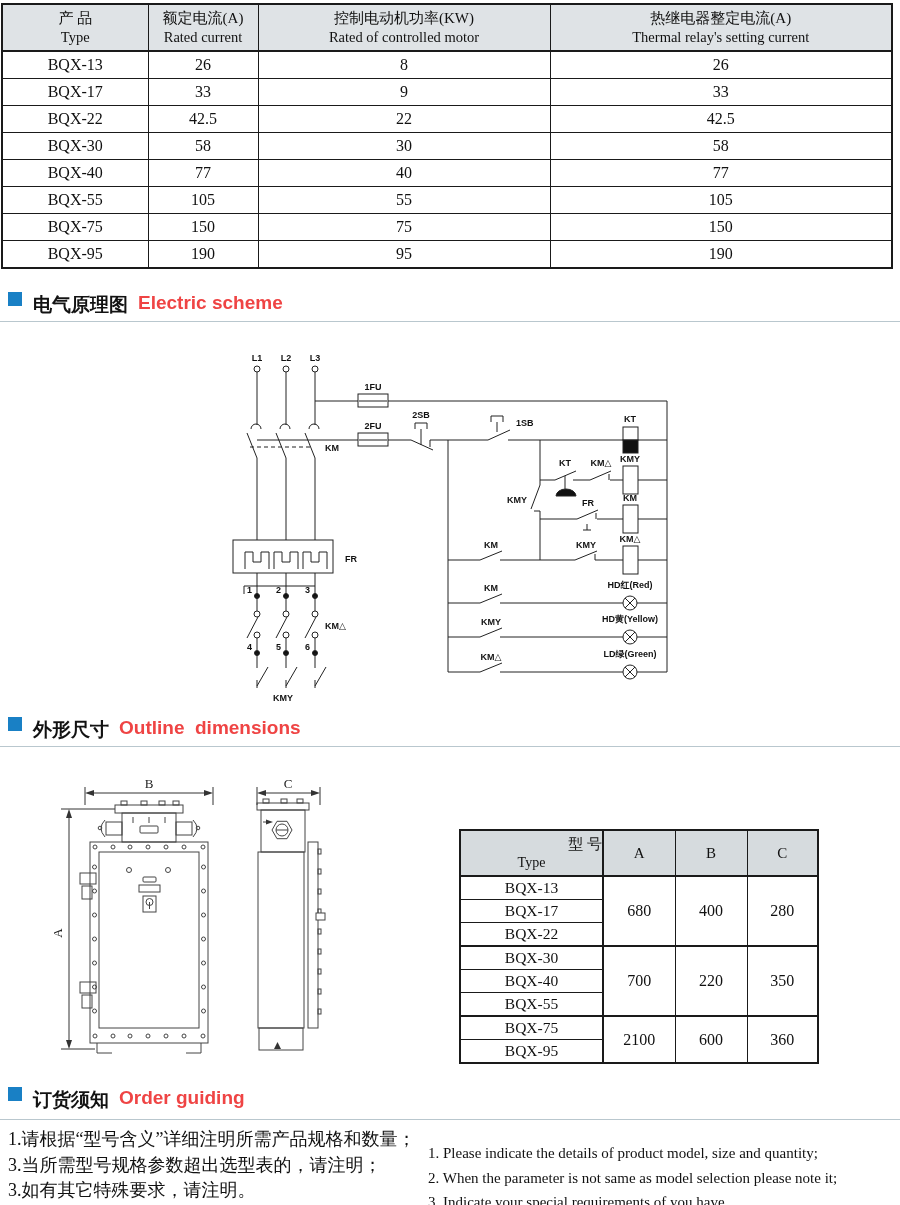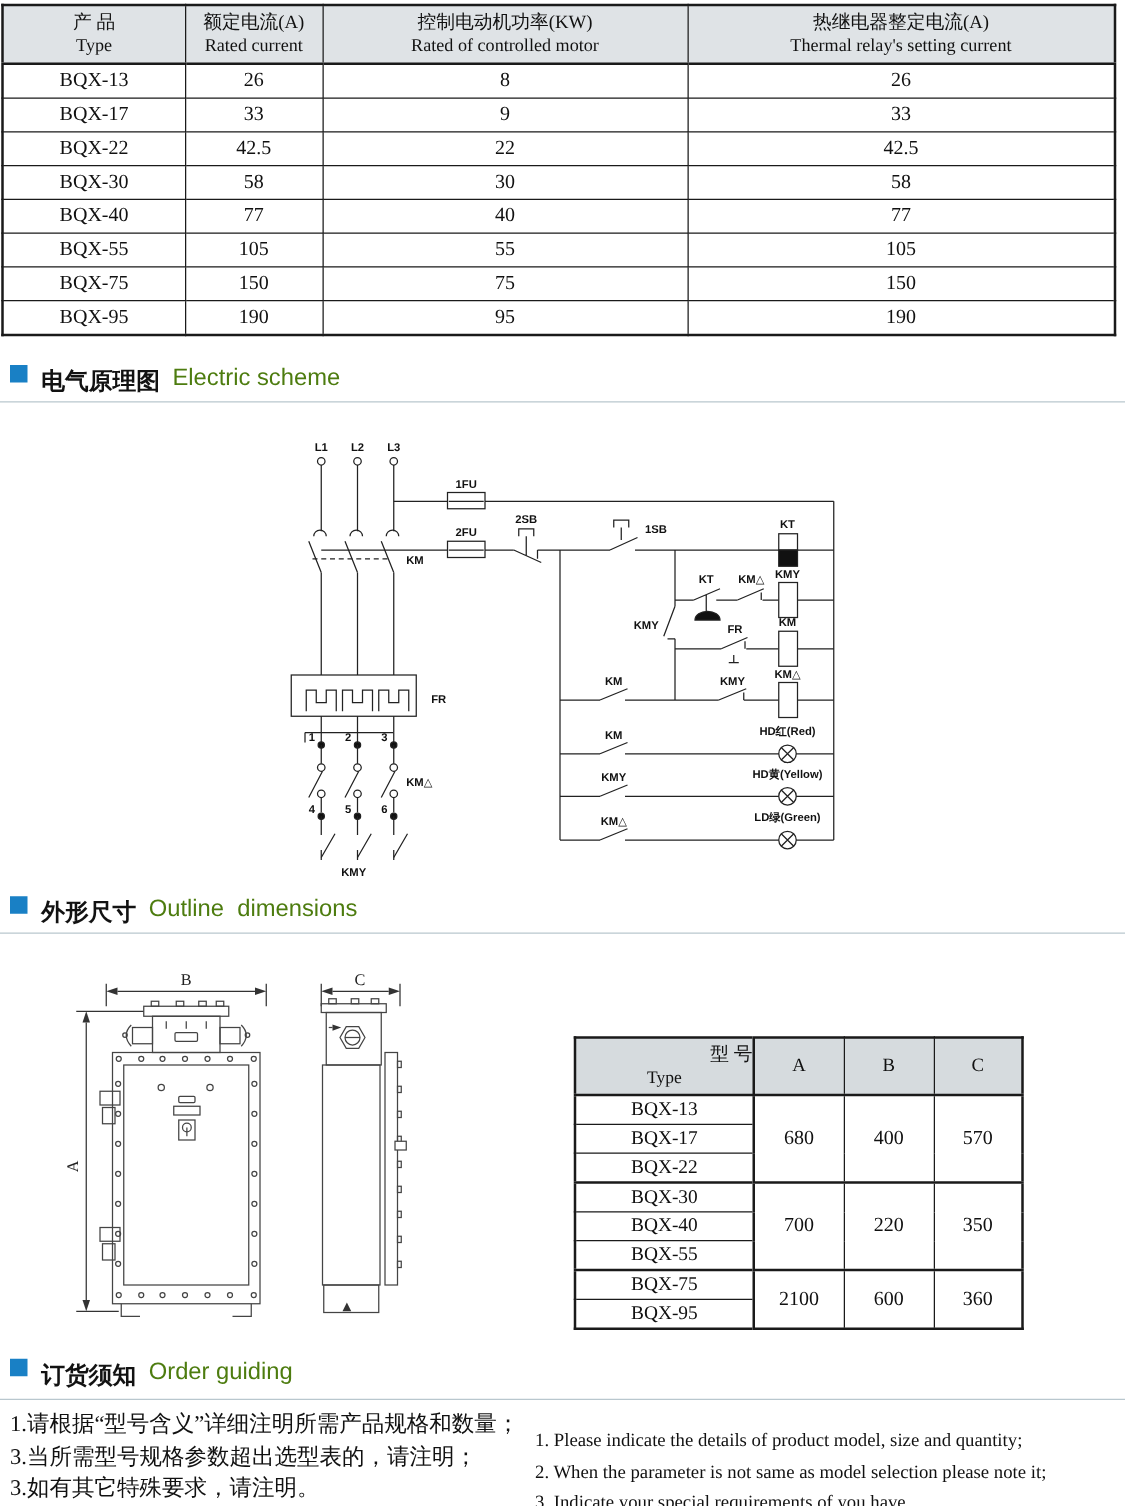--- a/index.html
+++ b/index.html
@@ -20,21 +20,21 @@
   .ratings thead .zh{font-size:15px;line-height:20px;}
   .ratings thead .en{font-size:14.5px;line-height:19px;}
   .ratings tbody td{height:26px;font-size:16px;}
   .c1{width:146px}.c2{width:110px}.c3{width:292px}.c4{width:342px}
 
   
   .heading{position:absolute;left:8px;display:flex;
            font-family:"Liberation Sans","DejaVu Sans",sans-serif;font-weight:bold;
            font-size:19px;color:#121212;white-space:pre;}
   .bullet{width:14px;height:14px;background:var(--accent);margin-right:11px;flex:0 0 auto;}
-  .heading .en{margin-left:10px;font-weight:normal;color:#4d7c0f;}
+  .heading .en{margin-left:10px;font-weight:bold;color:#ef4444;}
   .rule{position:absolute;left:0;width:900px;height:1px;background:var(--rule);}
 
   
   .dims{position:absolute;left:459px;top:829px;width:358px;border:2px solid var(--line);}
   .dims th,.dims td{border:1px solid var(--line);text-align:center;vertical-align:middle;padding:0;}
   .dims thead th{background:var(--hdr-bg2);height:44px;font-weight:normal;border-bottom:2px solid var(--line);font-size:15px;}
   .dims thead .zh{font-size:15px;line-height:19px;text-align:right;}
   .dims thead .en{font-size:14px;line-height:17px;}
   .dims tbody td{height:22px;font-size:15.5px;}
   .dims .type-col{width:143px;border-right:2px solid var(--line);}
@@ -416,21 +416,21 @@
         <th>A</th>
         <th>B</th>
         <th>C</th>
       </tr>
     </thead>
     <tbody>
         <tr>
           <td class="type-col">BQX-13</td>
           <td rowspan="3" class="val-cell">680</td>
           <td rowspan="3" class="val-cell">400</td>
-          <td rowspan="3" class="val-cell">570</td>
+          <td rowspan="3" class="val-cell">280</td>
         </tr>
         <tr>
           <td class="type-col">BQX-17</td>
         </tr>
         <tr>
           <td class="type-col">BQX-22</td>
         </tr>
         <tr class="grp">
           <td class="type-col">BQX-30</td>
           <td rowspan="3" class="val-cell">700</td>

